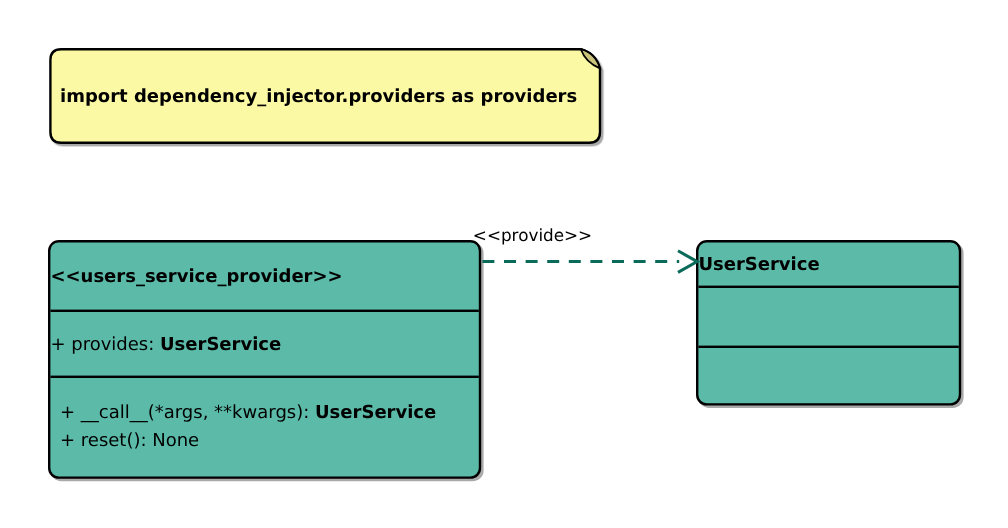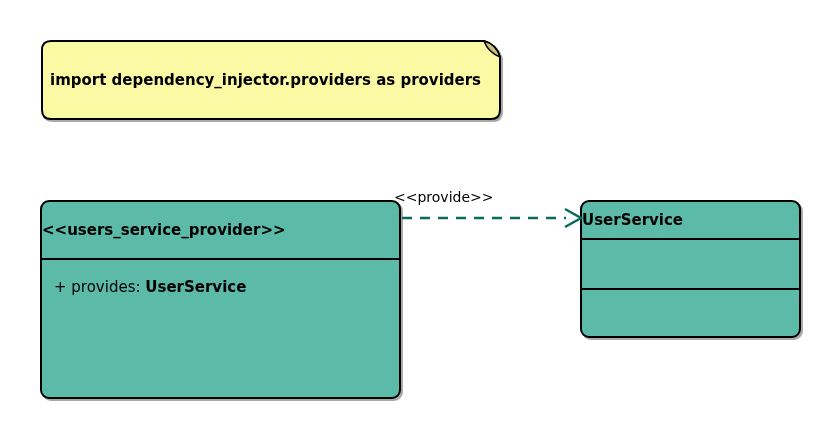--- a/index.html
+++ b/index.html
@@ -54,21 +54,21 @@
     line-height: 22px;
   }
   .provider-box .class-header { height: 56px; }
   .service-box  .class-header { height: 36px; }
 
   .compartment { border-top: 2px solid #000000; box-sizing: border-box; }
 
   .provider-box .attrs-compartment {
     height: 55px;
     display: flex; align-items: center;
-    padding-left: 12px;
+    padding-left: 0;
   }
   .provider-box .methods-compartment {
     height: 86px;
     padding: 16px 8px 0 8px;
     line-height: 24px;
   }
   .service-box .attrs-compartment   { height: 50px; }
   .service-box .methods-compartment { height: 48px; }
 
   .member-row { white-space: nowrap; }
@@ -101,20 +101,24 @@
     <div class="note-text">import dependency_injector.providers as providers</div>
   </div>
 
   <div class="class-box provider-box" style="background-color: rgb(91, 186, 168);">
     <div class="class-header">
       <div>&lt;&lt;users_service_provider&gt;&gt;</div>
     </div>
     <div class="compartment attrs-compartment">
       <div class="member-row"><span>+ provides: </span><span class="member-type">UserService</span></div>
     </div>
+    <div class="compartment methods-compartment">
+      <div class="member-row"><span>+ __call__(*args, **kwargs): </span><span class="member-type">UserService</span></div>
+      <div class="member-row"><span>+ reset(): None</span><span class="member-type"></span></div>
+    </div>
   </div>
 
   <div class="class-box service-box" style="background-color: rgb(91, 186, 168);">
     <div class="class-header">
       <div>UserService</div>
     </div>
     <div class="compartment attrs-compartment"></div>
     <div class="compartment methods-compartment"></div>
   </div>
 

